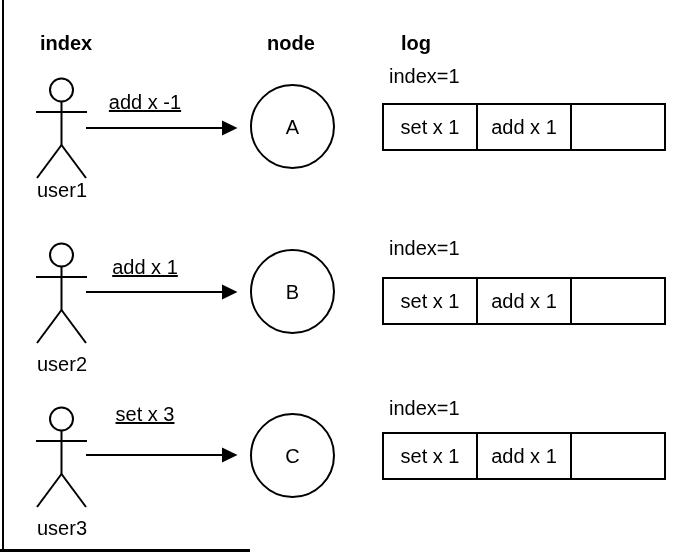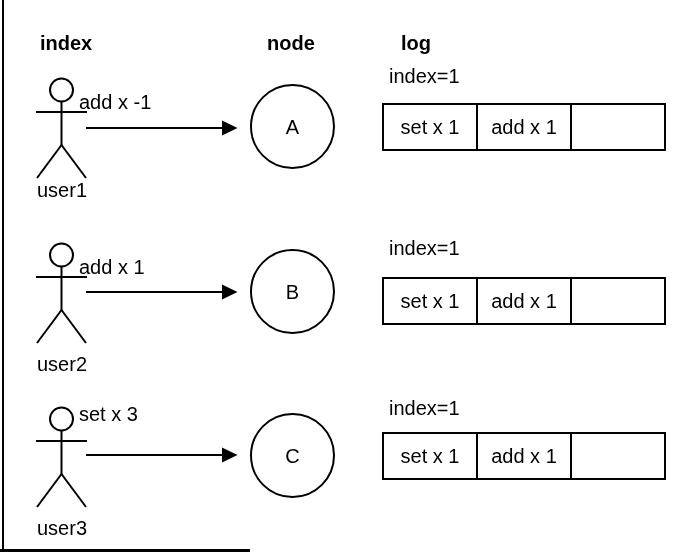--- a/index.html
+++ b/index.html
@@ -25,21 +25,21 @@
   .actor svg{display:block;width:54px;height:103px;}
   .actor line, .actor circle{stroke:#000;stroke-width:2;fill:none;}
   
   .ulabel{left:37px;white-space:nowrap;}
   .r1.ulabel{top:178px;} .r2.ulabel{top:352px;text-align:right;} .r3.ulabel{top:516px;}
   
   .arrow{left:86px;width:153px;height:22px;}
   .r1.arrow{top:117px;} .r2.arrow{top:281px;} .r3.arrow{top:444px;}
   .arrow svg{display:block;width:153px;height:22px;}
   
-  .action{left:79px;width:132px;text-align:left;white-space:nowrap;}
+  .action{left:79px;width:132px;text-align:center;white-space:nowrap;text-decoration:underline;}
   .r1.action{top:90px;} .r2.action{top:255px;} .r3.action{top:402px;}
   
   .node{left:250px;width:85px;height:85px;border:2px solid #000;border-radius:50%;
         box-sizing:border-box;display:flex;align-items:center;justify-content:center;}
   .r1.node{top:84px;} .r2.node{top:249px;} .r3.node{top:413px;}
   
   .idx{left:389px;white-space:nowrap;}
   .r1.idx{top:64px;} .r2.idx{top:236px;} .r3.idx{top:396px;}
   
   .logbox{left:382px;width:284px;height:48px;border:2px solid #000;

